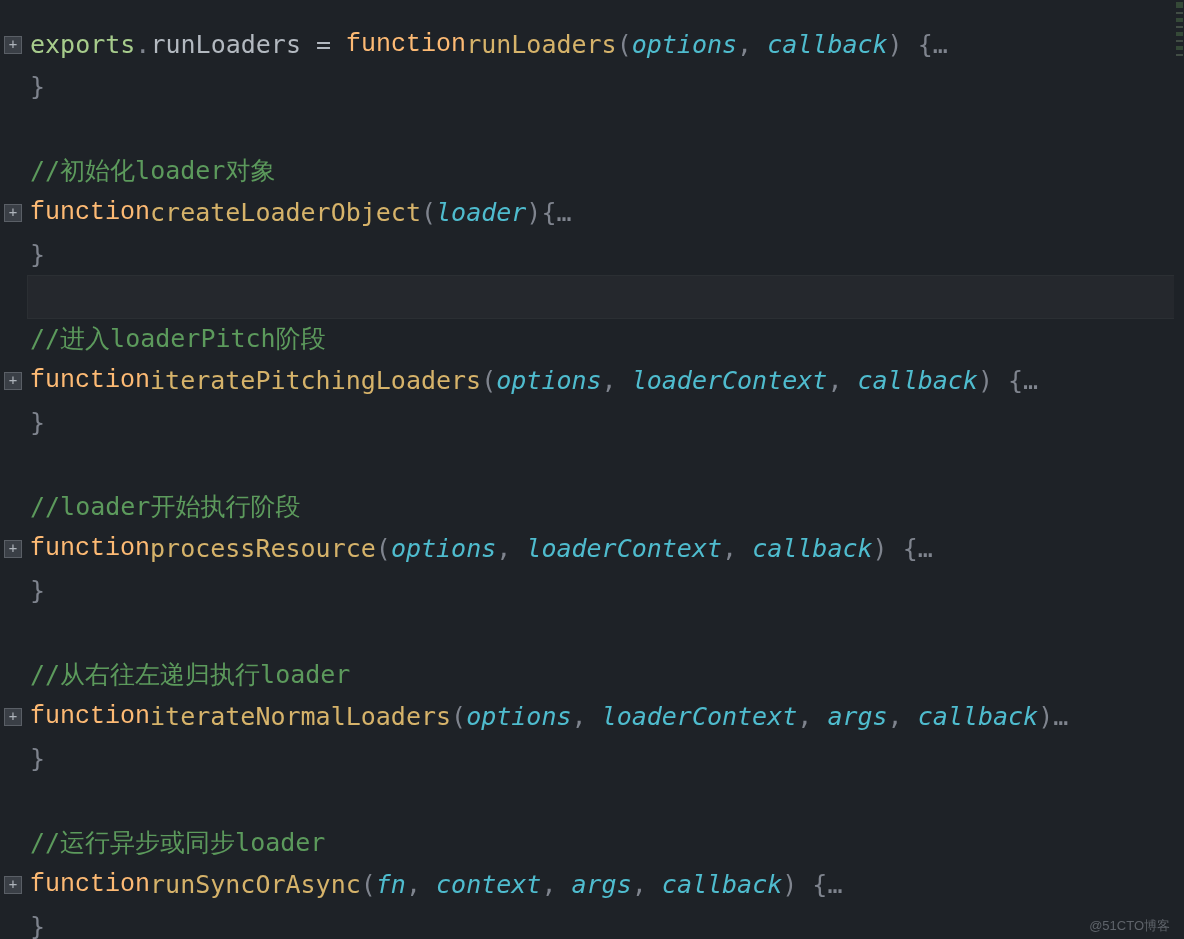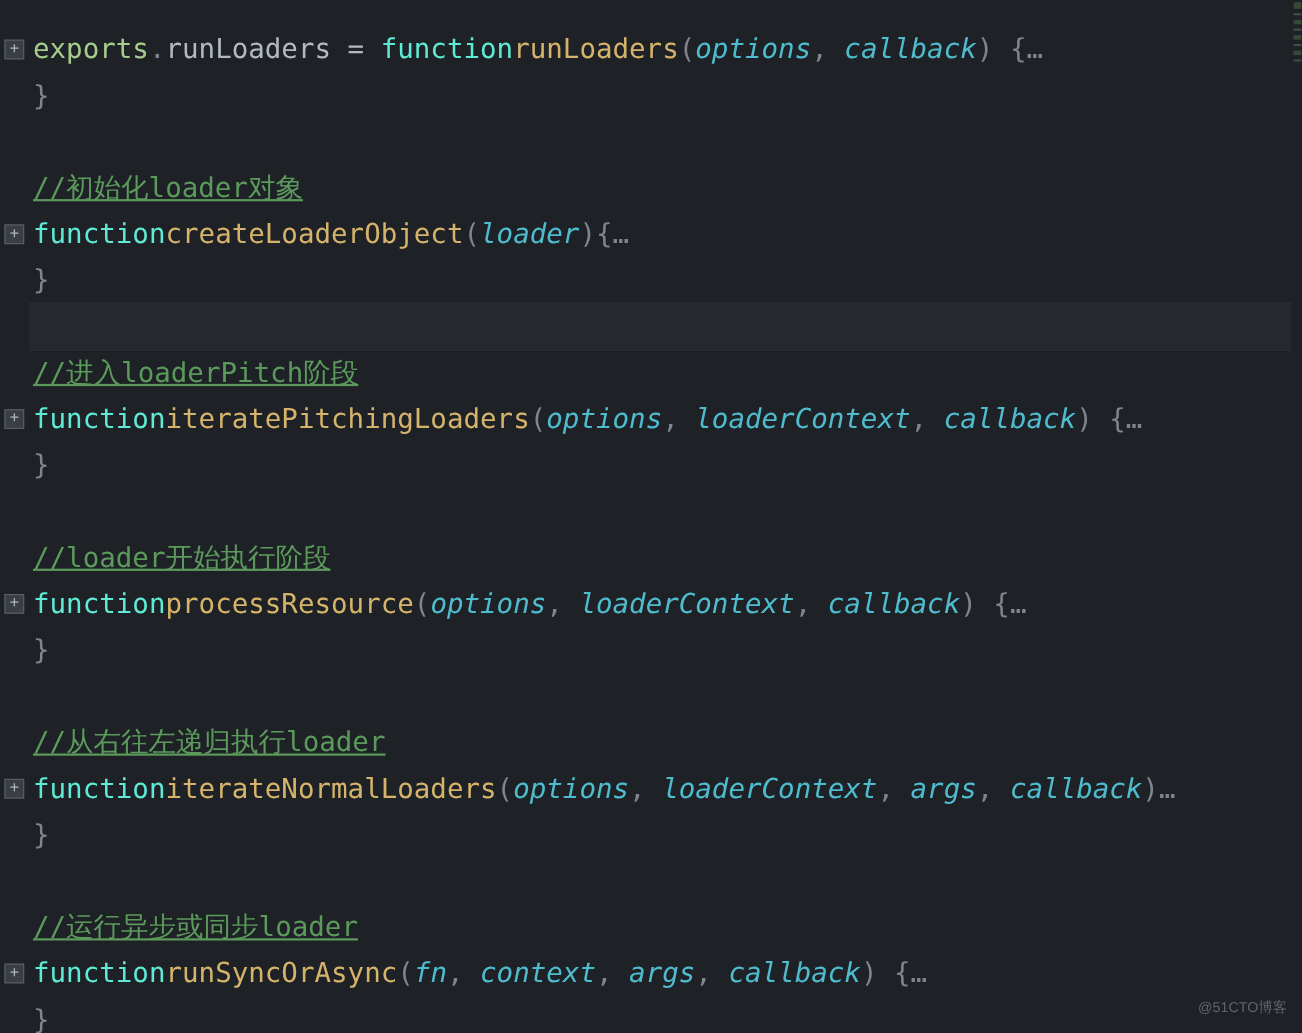--- a/index.html
+++ b/index.html
@@ -51,25 +51,25 @@
     background: rgba(255,255,255,0.03);
     outline: 1px solid rgba(255,255,255,0.06);
     margin-left: -2px;
     padding-left: 2px;
     margin-right: -20px;
     padding-right: 20px;
   }
   .tok-kw   { color: #a7cc8c; }
   .tok-prop { color: #b3b9c0; }
   .tok-op   { color: #b3b9c0; }
-  .tok-fnkw { color: #5eead4; }
+  .tok-fnkw { color: #fdba74; font-family: Liberation Mono, monospace; }
   .tok-fn   { color: #d6b36a; }
   .tok-punc { color: #7f848e; }
   .tok-param{ color: #4fbcce; font-style: italic; }
-  .tok-comment { color: #5c9a5c; font-style: normal; text-decoration: underline; }
+  .tok-comment { color: #5c9a5c; font-style: normal; }
   .tok-fold { color: #7f848e; }
   .tok-brace{ color: #7f848e; }
 
   .minimap {
     position: absolute;
     right: 0; top: 0; bottom: 0;
     width: 10px;
     background: #1e2227;
   }
   .mm-block {
@@ -83,21 +83,21 @@
     position: absolute;
     right: 1px;
     width: 7px;
     height: 2px;
     background: #5a6a5a;
     opacity: 0.6;
   }
   .watermark {
     position: absolute;
     right: 14px;
-    bottom: 14px;
+    bottom: 4px;
     color: #6a6f76;
     font-size: 13px;
     font-family: -apple-system, sans-serif;
     opacity: 0.85;
   }
 </style>
 </head>
 <body>
 
 <div class="editor">

